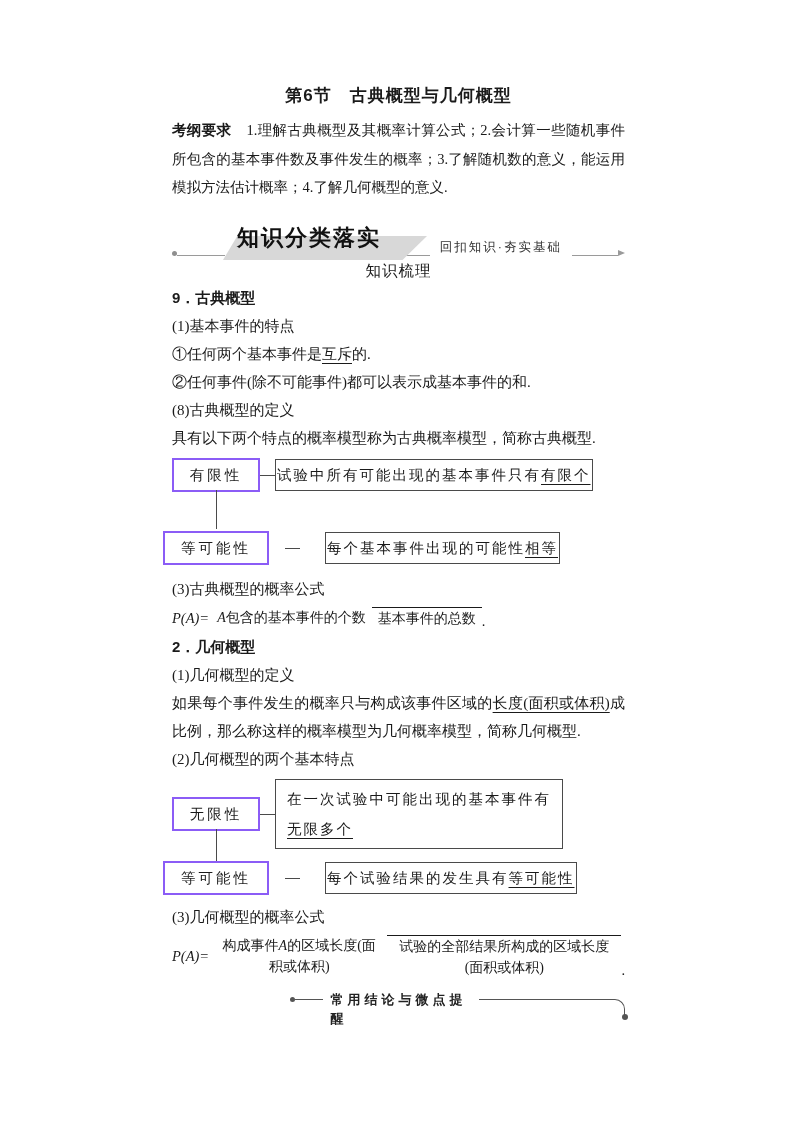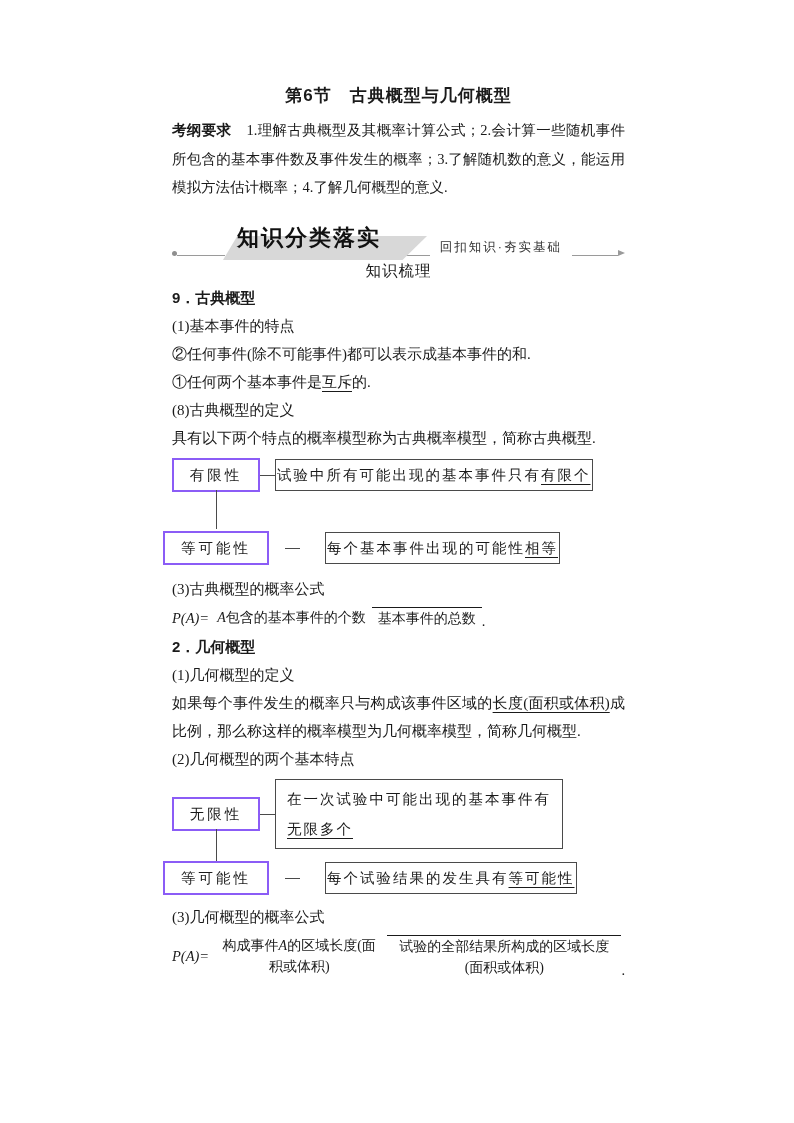--- a/index.html
+++ b/index.html
@@ -149,22 +149,22 @@
       <div class="hline grow"></div>
       <div class="kv-right">回扣知识·夯实基础</div>
       <div class="hline" style="width:46px"></div>
       <div class="arrow-right"></div>
     </div>
 
     <div class="subheading">知识梳理</div>
 
     <div class="sec-heading">9．古典概型</div>
     <div class="bodyline">(1)基本事件的特点</div>
+    <div class="bodyline"><span>①任何两个基本事件是</span><span class="blank">互斥</span><span>的.</span></div>
     <div class="bodyline">②任何事件(除不可能事件)都可以表示成基本事件的和.</div>
-    <div class="bodyline"><span>①任何两个基本事件是</span><span class="blank">互斥</span><span>的.</span></div>
     <div class="bodyline">(8)古典概型的定义</div>
     <div class="bodyline">具有以下两个特点的概率模型称为古典概率模型，简称古典概型.</div>
 
     <div class="diagram cls">
       <div class="vline"></div>
       <div class="drow">
         <div class="lcol">
             <span class="dlabel">有限性</span>
           </div>
         <div class="dconn"></div>
@@ -218,15 +218,23 @@
     <div class="bodyline" style="margin-top:8px">(3)几何概型的概率公式</div>
     <div class="formula">
       <span class="flhs">P(A)=</span>
       <span class="frac">
         <span class="fnum"><span>构成事件</span><span class="ivar">A</span><span>的区域长度(面积或体积)</span></span>
         <span class="fden">试验的全部结果所构成的区域长度(面积或体积)</span>
       </span>
       <span class="fend">.</span>
     </div>
 
+    <div class="footer-banner">
+      <div class="dot fb-dot"></div>
+      <div class="fb-line"></div>
+      <div class="fb-title">常用结论与微点提醒</div>
+      <div class="fb-curve">
+        <div class="fb-end-dot"></div>
+      </div>
+    </div>
 
   </div>
 </div>
 
 </body></html>

